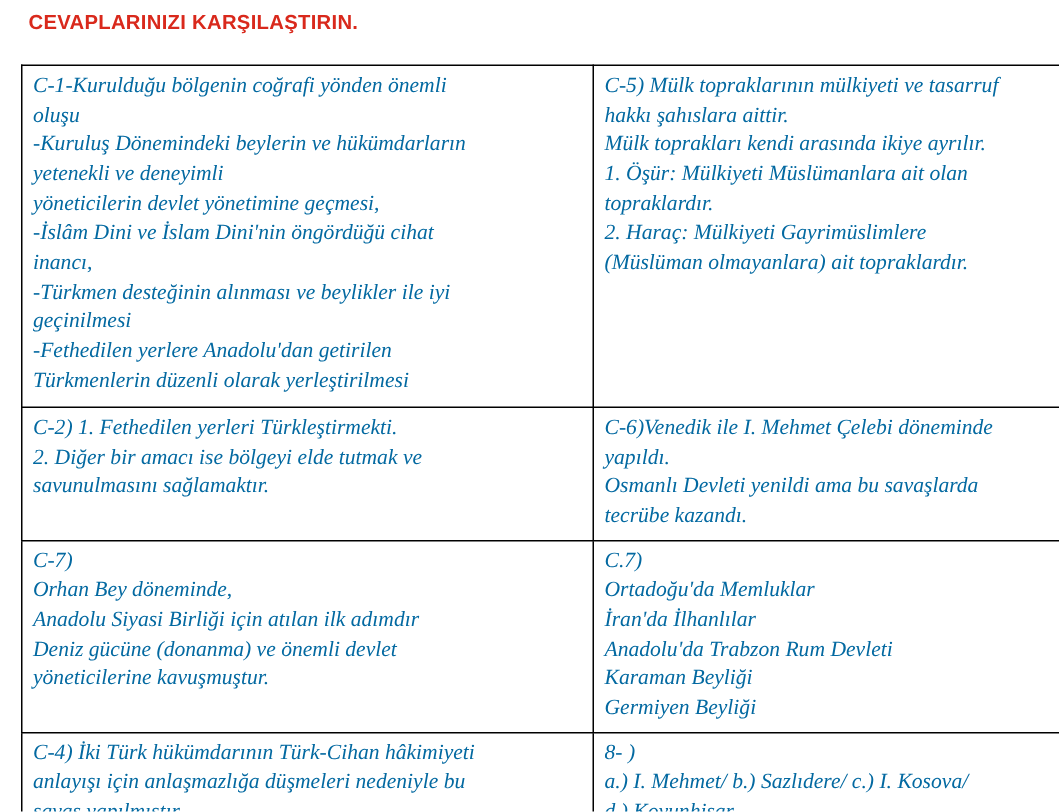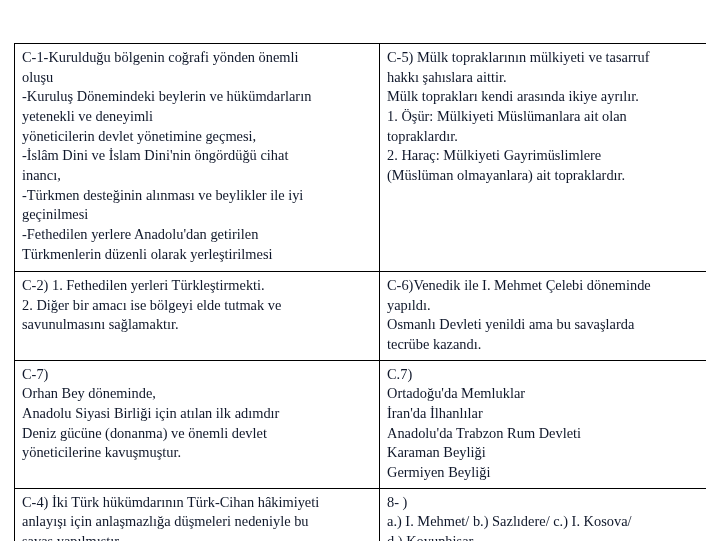--- a/index.html
+++ b/index.html
@@ -34,43 +34,45 @@
     position: absolute;
     left: 14px;
     top: 43px;
     width: 678px;
     border-collapse: collapse;
     table-layout: fixed;
   }
   .answers-table td {
     border: 1.4px solid #000000;
     vertical-align: top;
-    padding: 4px 2px 5px 7px;
+    padding: 4px 18px 5px 7px;
+    font-style: italic;
     font-size: 14.4px;
     line-height: 1.365;
-    color: #0f172a;
+    color: #0369a1;
   }
   .col-left  { width: 355px; }
   .col-right { width: 323px; }
 
   .cell-text {
     display: block;
     white-space: pre-line;
   }
   
   .row-1 td { height: 218px; }
   .row-2 td { height: 71px; }
   .row-3 td { height: 103px; }
   .row-4 td { height: 66px; }
 </style>
 </head>
 <body>
 
 <div class="page">
 
+  <div class="page-title">CEVAPLARINIZI KARŞILAŞTIRIN.</div>
 
   <table class="answers-table">
     <tbody>
       <tr class="row-1">
         <td class="col-left">
           <span class="cell-text">C-1-Kurulduğu bölgenin coğrafi yönden önemli
 oluşu
 -Kuruluş Dönemindeki beylerin ve hükümdarların
 yetenekli ve deneyimli
 yöneticilerin devlet yönetimine geçmesi,

